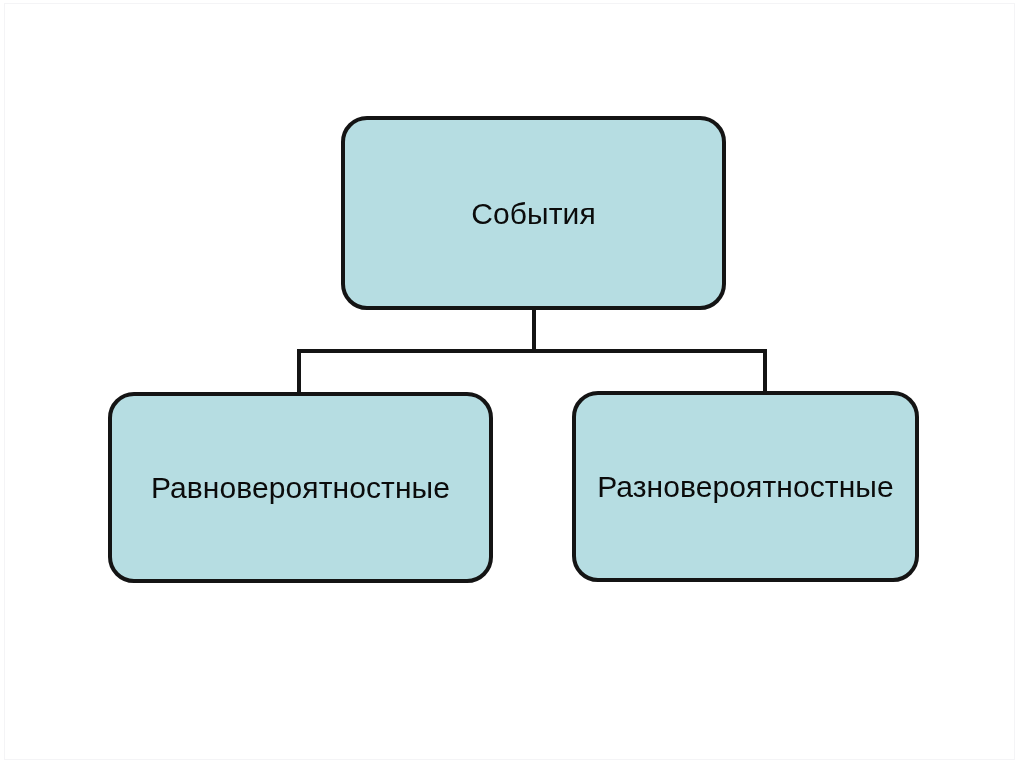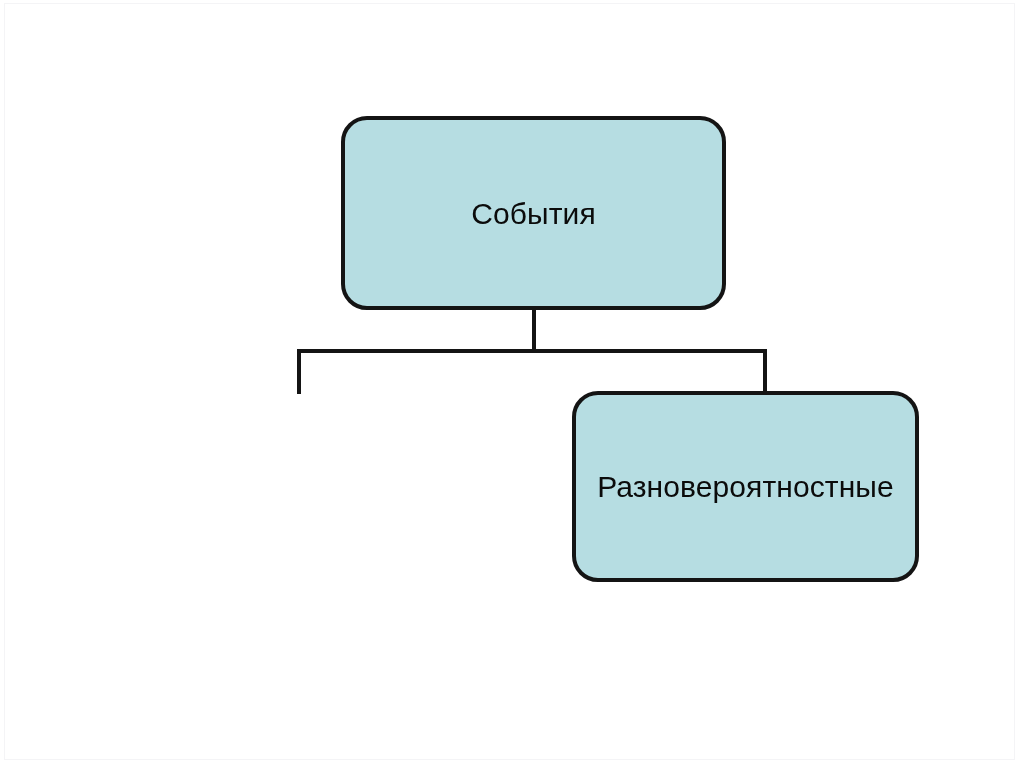--- a/index.html
+++ b/index.html
@@ -118,19 +118,22 @@
     <div class="conn" id="conn-bar"></div>
 
     <div class="conn" id="conn-leg-left"></div>
 
     <div class="conn" id="conn-leg-right"></div>
 
     <div class="node" id="node-root">
       <span class="node-label">События</span>
     </div>
 
+    <div class="node" id="node-equal">
+      <span class="node-label">Равновероятностные</span>
+    </div>
 
     <div class="node" id="node-unequal">
       <span class="node-label">Разновероятностные</span>
     </div>
 
   </div>
 </div>
 
 </body></html>

